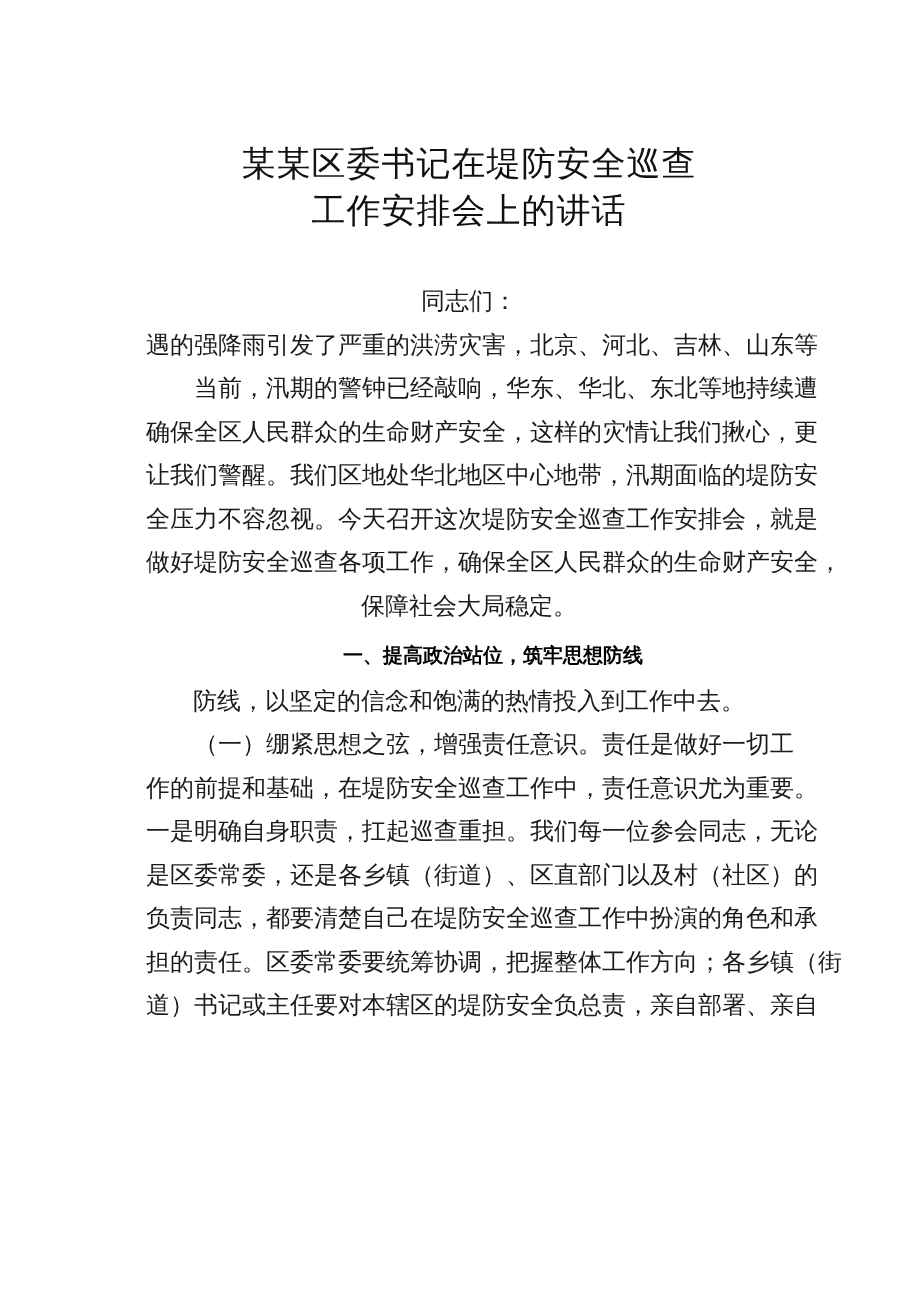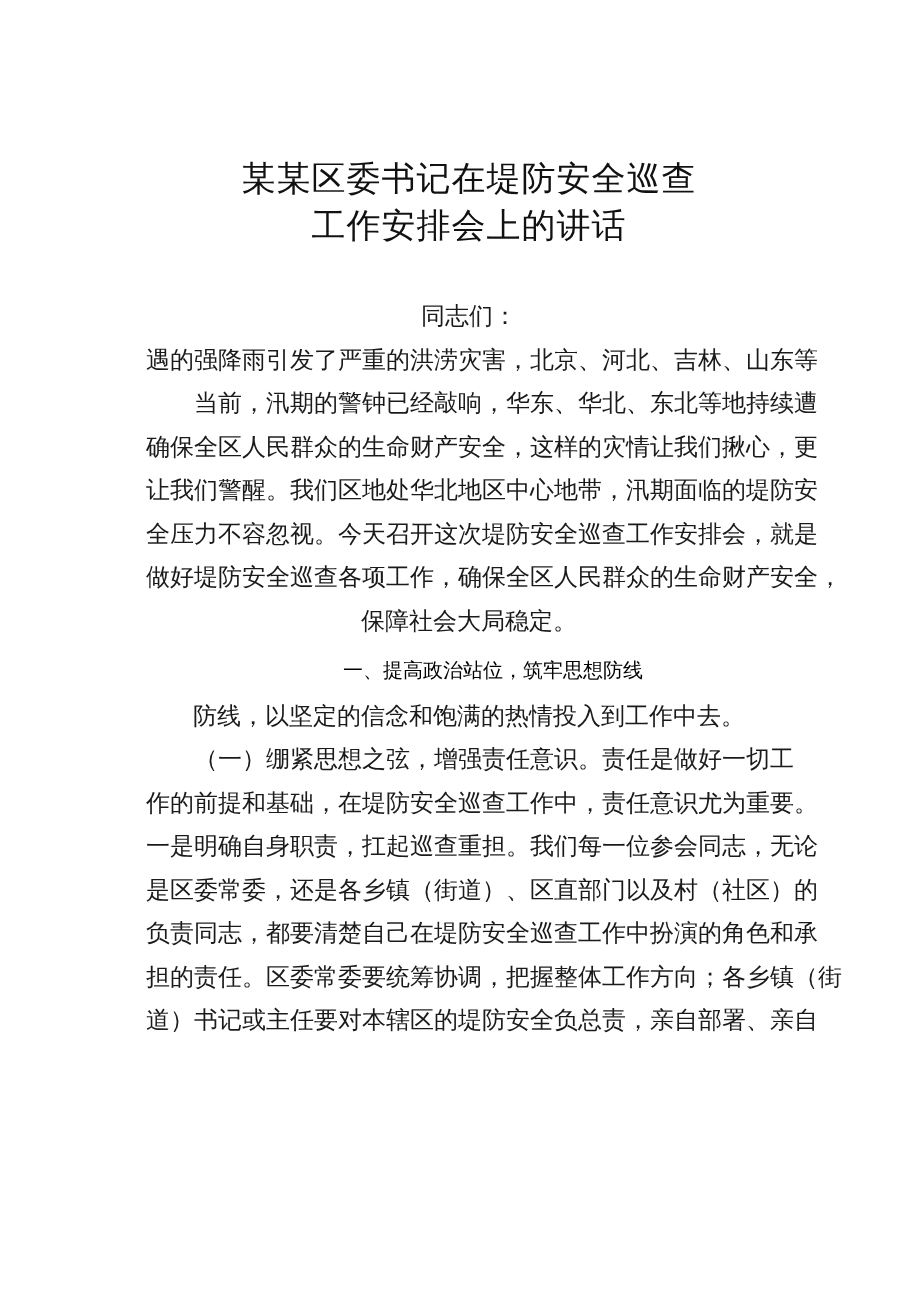--- a/index.html
+++ b/index.html
@@ -12,21 +12,21 @@
     width: 920px;
     height: 1301px;
     background: #ffffff;
     overflow: hidden;
     color: #1a1a1a;
     font-family: "Liberation Serif", serif;
   }
   .content {
     position: absolute;
     left: 146px;
-    top: 155px;
+    top: 140px;
     width: 646px;
   }
   .doc-title {
     margin: 0;
     padding: 0;
     text-align: center;
     font-size: 34px;
     font-weight: normal;
     line-height: 47px;
     letter-spacing: 1px;
@@ -41,21 +41,21 @@
   }
   .line {
     height: 43.5px;
     text-align: center;
   }
   .indent {
     text-indent: 48px;
   }
   .heading {
     font-family: "Liberation Sans", sans-serif;
-    font-weight: normal;
+    font-weight: bold;
     font-size: 20px;
     color: #000000;
     margin-top: 6px;
     margin-bottom: 2px;
   }
 </style>
 </head>
 <body>
 
 <div class="page">

